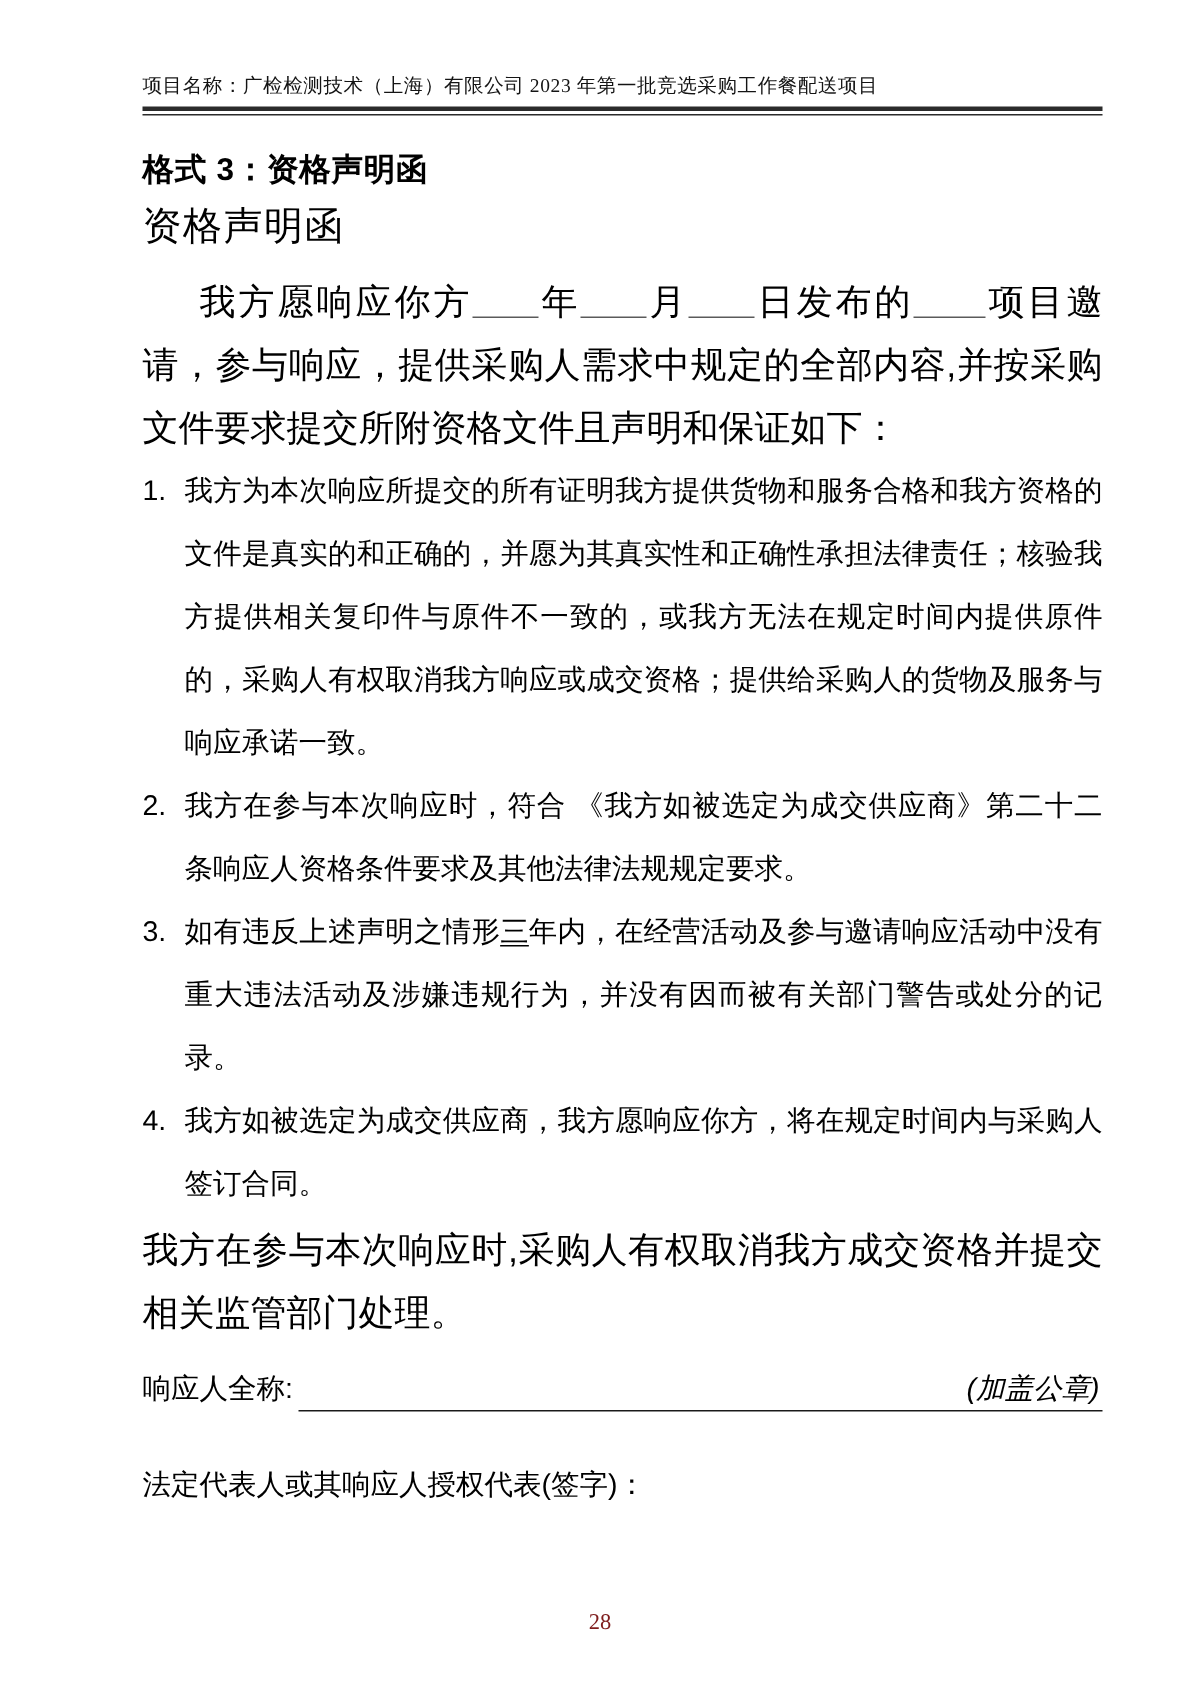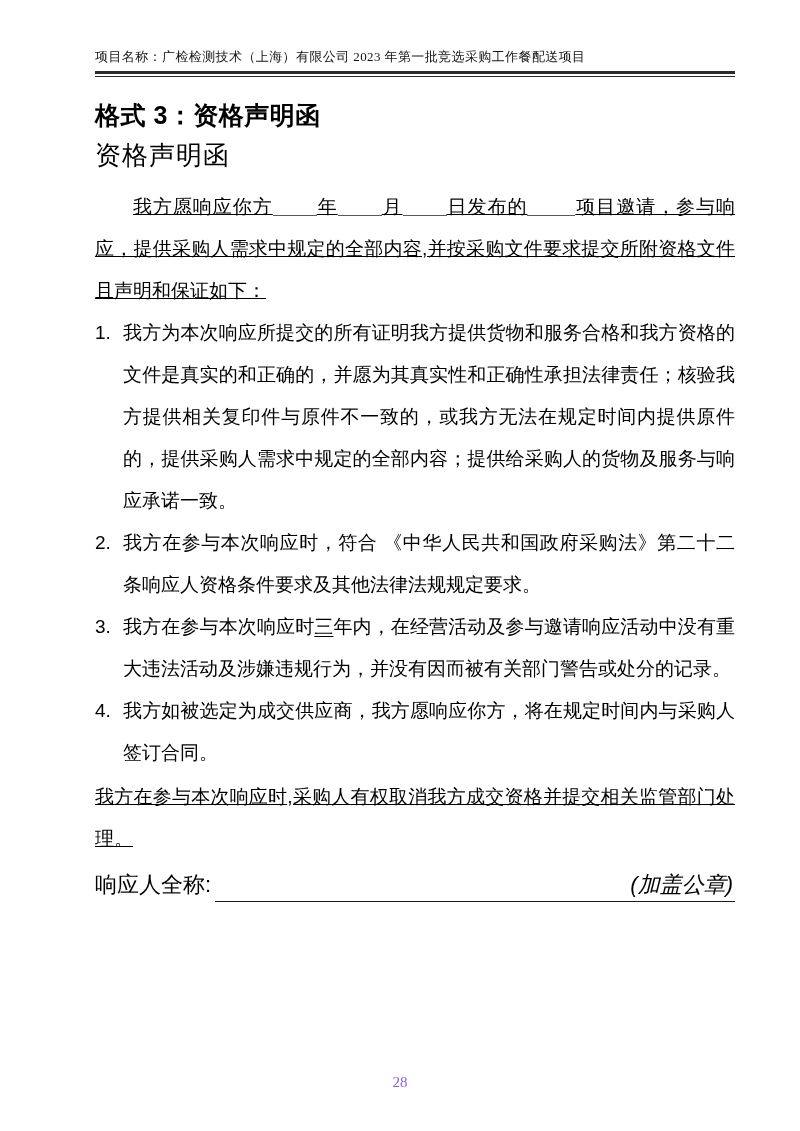--- a/index.html
+++ b/index.html
@@ -25,43 +25,42 @@
     white-space: nowrap;
   }
   .header-rule {
     height: 2px;
     border-top: 3px solid #2b2b2b;
     border-bottom: 1px solid #2b2b2b;
   }
   
   .section-heading {
     margin-top: 22px;
-    font-size: 25px;
+    font-size: 21px;
     font-weight: bold;
     letter-spacing: 0.5px;
   }
   .doc-title {
     margin-top: 6px;
     text-align: left;
     font-size: 26px;
     font-weight: 400;
     letter-spacing: 1px;
   }
   .salutation {
     margin-top: 24px;
     font-size: 19px;
   }
   .salutation .company { font-weight: bold; }
   
   .para {
-    font-size: 19px;
+    font-size: 24px;
     line-height: 42px;
     text-align: justify;
     margin: 0;
-    text-decoration: underline;
   }
   .intro { margin-top: 13px; text-indent: 38px; }
   .blank {
     display: inline-block;
     width: 44px;
     height: 18px;
     border-bottom: 1.6px solid #5a5a5a;
     vertical-align: -3px;
     text-indent: 0;
   }
@@ -72,22 +71,22 @@
     margin: 0;
   }
   .item .num { flex: 0 0 28px; }
   .item .txt { flex: 1; text-align: justify; }
   .u3 { text-decoration: underline; text-underline-offset: 3px; }
   .closing { margin-top: 2px; }
   
   .respondent-row {
     margin-top: 10px;
     display: flex;
-    align-items: flex-start;
-    font-size: 22px;
+    align-items: center;
+    font-size: 19px;
     height: 40px;
   }
   .respondent-label { white-space: nowrap; padding-bottom: 2px; }
   .respondent-blank {
     flex: 1;
     margin-left: 4px;
     border-bottom: 1.6px solid #1a1a1a;
     display: flex;
     justify-content: flex-end;
     align-items: flex-end;
@@ -99,21 +98,21 @@
     font-size: 19px;
   }
   
   .page-number {
     position: absolute;
     left: 0; right: 0;
     bottom: 44px;
     text-align: center;
     font-family: "Liberation Serif", serif;
     font-size: 15px;
-    color: #8b5cf6;
+    color: #7f1d1d;
   }
 </style>
 </head>
 <body>
 
 <div class="page">
 
   <div class="doc-header">项目名称：广检检测技术（上海）有限公司 2023 年第一批竞选采购工作餐配送项目</div>
   <div class="header-rule"></div>
 
@@ -123,45 +122,46 @@
 
 
   <p class="para intro">
     <span>我方愿响应你方</span><span class="blank"></span><span>年</span><span class="blank"></span><span>月</span><span class="blank"></span><span>日发布的</span><span class="blank" style="width:48px"></span><span>项目邀请，参与响应，提供采购人需求中规定的全部内容,并按采购文件要求提交所附资格文件且声明和保证如下：</span>
   </p>
 
   <div class="list">
 
     <div class="item">
       <span class="num">1.</span>
-      <span class="txt">我方为本次响应所提交的所有证明我方提供货物和服务合格和我方资格的文件是真实的和正确的，并愿为其真实性和正确性承担法律责任；核验我方提供相关复印件与原件不一致的，或我方无法在规定时间内提供原件的，提供采购人需求中规定的全部内容；提供给采购人的货物及服务与响应承诺一致。</span>
+      <span class="txt">我方为本次响应所提交的所有证明我方提供货物和服务合格和我方资格的文件是真实的和正确的，并愿为其真实性和正确性承担法律责任；核验我方提供相关复印件与原件不一致的，或我方无法在规定时间内提供原件的，采购人有权取消我方响应或成交资格；提供给采购人的货物及服务与响应承诺一致。</span>
     </div>
 
     <div class="item">
       <span class="num">2.</span>
-      <span class="txt">我方在参与本次响应时，符合 《中华人民共和国政府采购法》第二十二条响应人资格条件要求及其他法律法规规定要求。</span>
+      <span class="txt">我方在参与本次响应时，符合 《我方如被选定为成交供应商》第二十二条响应人资格条件要求及其他法律法规规定要求。</span>
     </div>
 
     <div class="item">
       <span class="num">3.</span>
-      <span class="txt"><span>我方在参与本次响应时</span><span class="u3">三</span><span>年内，在经营活动及参与邀请响应活动中没有重大违法活动及涉嫌违规行为，并没有因而被有关部门警告或处分的记录。</span></span>
+      <span class="txt"><span>如有违反上述声明之情形</span><span class="u3">三</span><span>年内，在经营活动及参与邀请响应活动中没有重大违法活动及涉嫌违规行为，并没有因而被有关部门警告或处分的记录。</span></span>
     </div>
 
     <div class="item">
       <span class="num">4.</span>
       <span class="txt">我方如被选定为成交供应商，我方愿响应你方，将在规定时间内与采购人签订合同。</span>
     </div>
 
   </div>
 
   <p class="para closing">我方在参与本次响应时,采购人有权取消我方成交资格并提交相关监管部门处理。</p>
 
   <div class="respondent-row">
     <span class="respondent-label">响应人全称:</span>
     <span class="respondent-blank">
       <span class="stamp-note">(加盖公章)</span>
     </span>
   </div>
 
+  <div class="signature-line">法定代表人或其响应人授权代表(签字)：</div>
 
   <div class="page-number">28</div>
 
 </div>
 
 </body></html>

